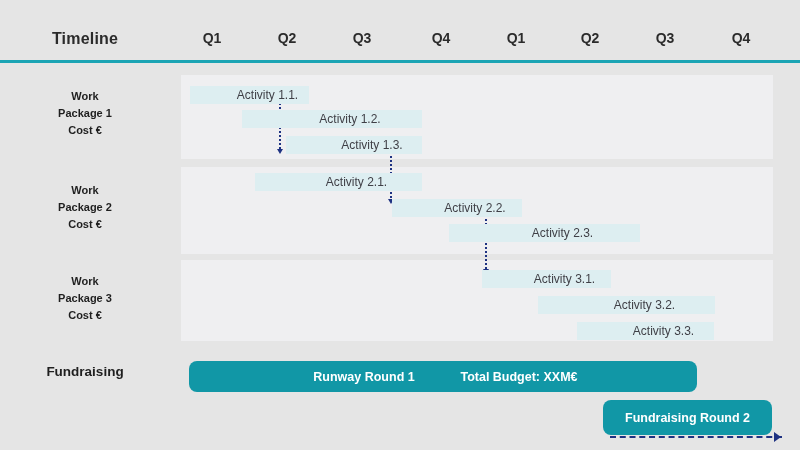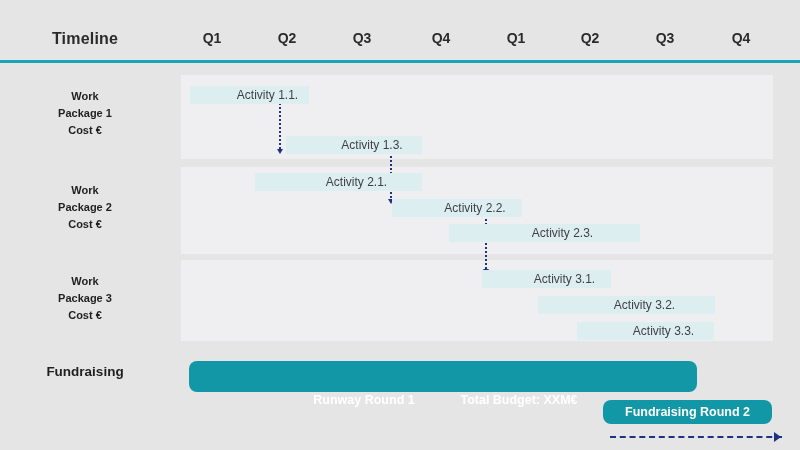--- a/index.html
+++ b/index.html
@@ -28,22 +28,22 @@
   .vconn::before{content:"";position:absolute;top:-5px;left:-4px;width:0;height:0;
     border:3px solid transparent;border-bottom:5px solid var(--connector_navy,#1e3282);}
   .vconn::after{content:"";position:absolute;bottom:-5px;left:-4px;width:0;height:0;
     border:3px solid transparent;border-top:5px solid var(--connector_navy,#1e3282);}
   
   .fund-label{position:absolute;left:30px;top:364px;width:110px;text-align:center;
     font-size:13.5px;font-weight:bold;color:#1f1f1f;}
   .runway-bar{position:absolute;left:189px;top:361px;width:508px;height:31px;border-radius:8px;
     background:var(--accent_teal,#1197a6);z-index:2;}
   .runway-bar .bar-text{position:absolute;top:0;height:31px;display:flex;align-items:center;
-    justify-content:center;color:#ffffff;font-size:12.5px;font-weight:bold;margin-top:23px;}
-  .round2-bar{position:absolute;left:603px;top:400px;width:169px;height:24px;border-radius:8px;
+    justify-content:center;color:#ffffff;font-size:12.5px;font-weight:bold;}
+  .round2-bar{position:absolute;left:603px;top:400px;width:169px;height:35px;border-radius:8px;
     background:var(--accent_teal,#1197a6);display:flex;align-items:center;justify-content:center;
     color:#ffffff;font-size:12.5px;font-weight:bold;z-index:2;}
   .harrow{position:absolute;left:610px;top:436px;width:172px;height:0;
     border-top:2px dashed var(--connector_navy,#1e3282);}
   .harrow::after{content:"";position:absolute;right:-4px;top:-6px;width:0;height:0;
     border:5px solid transparent;border-left:7px solid var(--connector_navy,#1e3282);}
 </style>
 </head>
 <body>
 
@@ -72,20 +72,21 @@
 Cost €</div>
   <div class="wp-label" style="top:273px">Work
 Package 3
 Cost €</div>
 
   <div class="vconn" style="left:279px;top:88px;height:64px"></div>
   <div class="vconn" style="left:390px;top:140px;height:62px"></div>
   <div class="vconn" style="left:485px;top:212px;height:60px"></div>
 
   <div class="act" style="left:190px;top:86px;width:83px">Activity 1.1.</div>
+  <div class="act" style="left:242px;top:110px;width:144px">Activity 1.2.</div>
   <div class="act" style="left:286px;top:136px;width:100px">Activity 1.3.</div>
 
   <div class="act" style="left:255px;top:173px;width:131px">Activity 2.1.</div>
   <div class="act" style="left:392px;top:199px;width:94px">Activity 2.2.</div>
   <div class="act" style="left:449px;top:224px;width:155px">Activity 2.3.</div>
 
   <div class="act" style="left:482px;top:270px;width:93px">Activity 3.1.</div>
   <div class="act" style="left:538px;top:296px;width:141px">Activity 3.2.</div>
   <div class="act" style="left:577px;top:322px;width:101px">Activity 3.3.</div>
 

